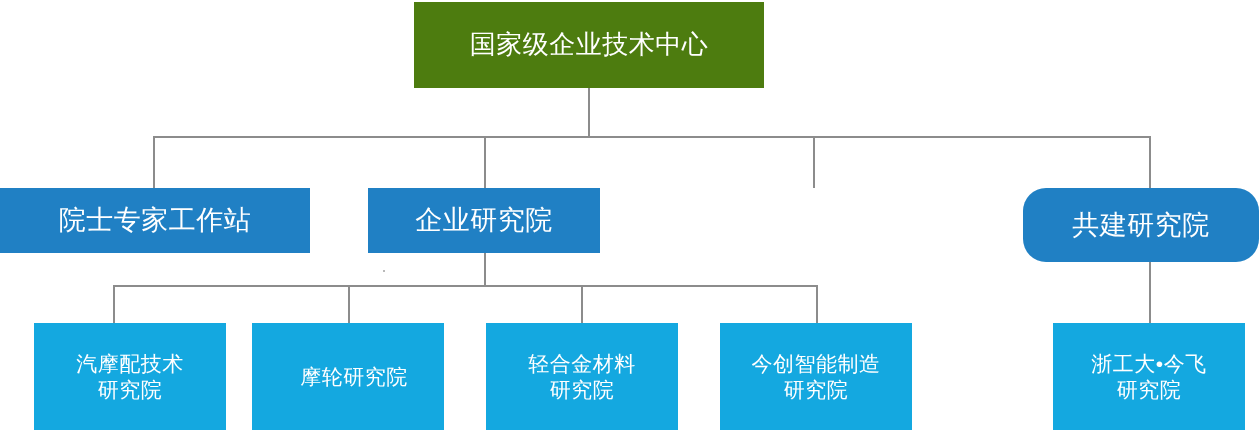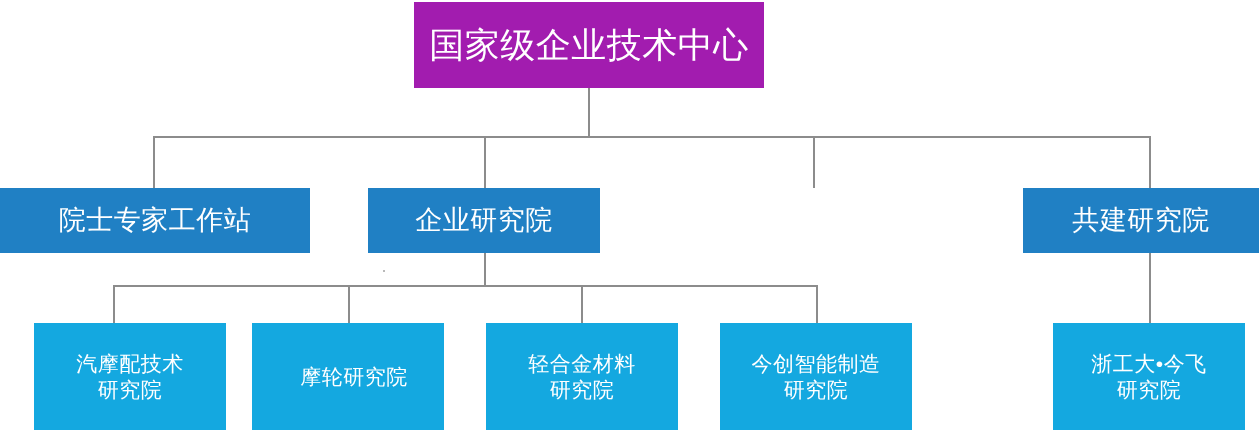--- a/index.html
+++ b/index.html
@@ -22,22 +22,22 @@
     align-items: center;
     justify-content: center;
     text-align: center;
     color: #ffffff;
     line-height: 1.22;
     letter-spacing: 0.5px;
     white-space: pre-line;
     z-index: 2;
   }
   .node.level-0 {
-    background: #a21caf;
-    font-size: 35px;
+    background: #4d7c0f;
+    font-size: 26px;
   }
   .node.level-1 {
     background: #2080c4;
     font-size: 27px;
   }
   .node.level-2 {
     background: #14a8e0;
     font-size: 21px;
   }
   .connector {
@@ -69,21 +69,21 @@
   <div class="connector v" style="left:153px; top:136px; width:2px; height:52px;"></div>
   <div class="connector v" style="left:484px; top:136px; width:2px; height:52px;"></div>
   <div class="connector v" style="left:813px; top:136px; width:2px; height:52px;"></div>
   <div class="connector v" style="left:1149px; top:136px; width:2px; height:52px;"></div>
 
   <div class="node level-1" style="left:0px; top:188px; width:310px; height:65px;">院士专家工作站</div>
 
   <div class="node level-1" style="left:368px; top:188px; width:232px; height:65px;">企业研究院</div>
 
 
-  <div class="node level-1" style="left:1023px; top:188px; width:236px; height:65px;">共建研究院</div>
+  <div class="node level-1" style="left:1023px; top:188px; width:236px; height:74px;border-radius:23px;">共建研究院</div>
 
   <div class="speck" style="left:383px; top:270px;"></div>
 
   <div class="connector v" style="left:484px; top:253px; width:2px; height:32px;"></div>
 
   <div class="connector h" style="left:113px; top:285px; width:705px; height:2px;"></div>
 
   <div class="connector v" style="left:113px; top:285px; width:2px; height:38px;"></div>
   <div class="connector v" style="left:348px; top:285px; width:2px; height:38px;"></div>
   <div class="connector v" style="left:581px; top:285px; width:2px; height:38px;"></div>

